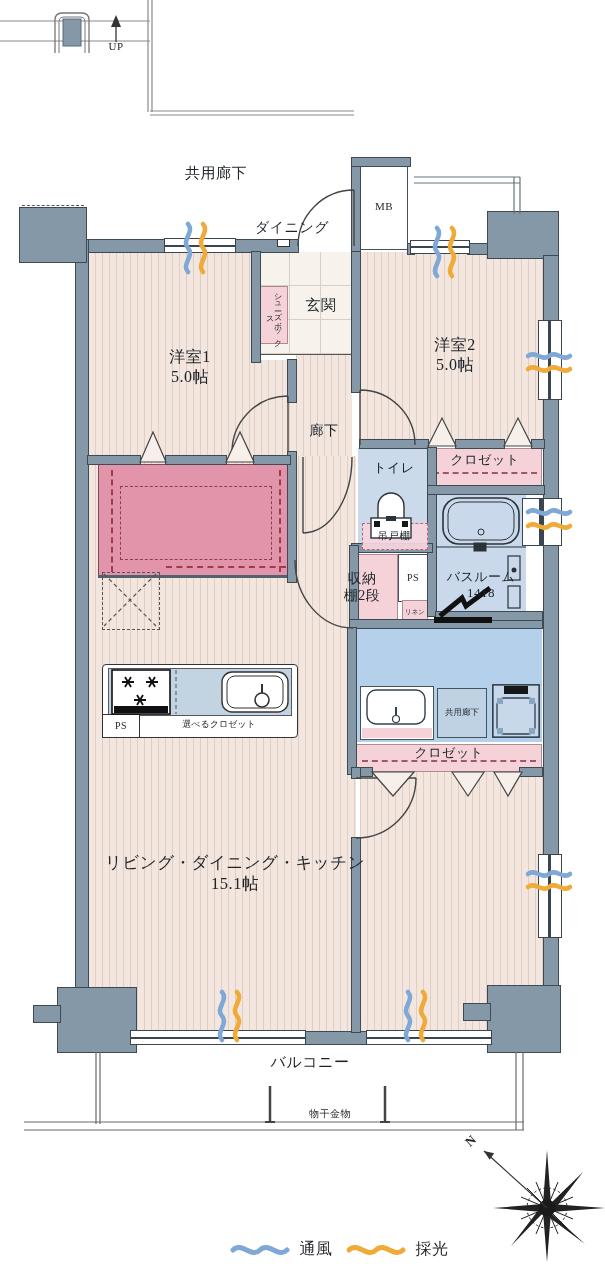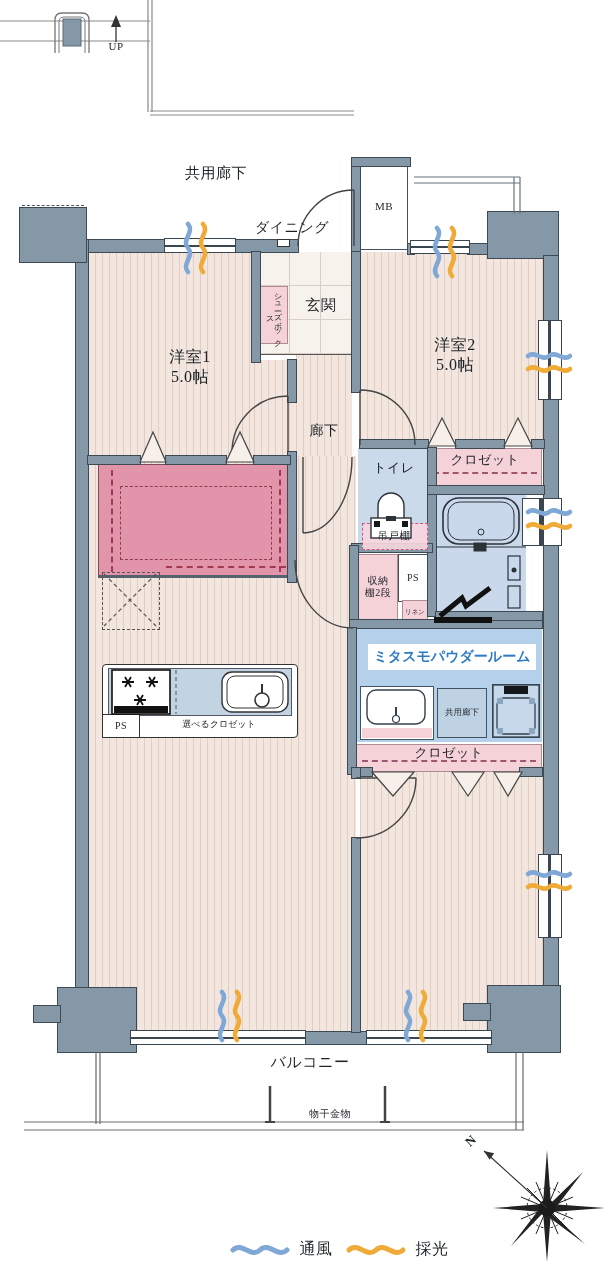--- a/index.html
+++ b/index.html
@@ -321,45 +321,50 @@
     </div>
   <div class="lbl" style="left:364px;top:458px;width:60px;height:20px;font-size:13px;">
       <span>トイレ</span>
     </div>
   <div class="lbl" style="left:428px;top:450px;width:114px;height:20px;font-size:13px;">
       <span>クロゼット</span>
     </div>
   <div class="lbl" style="left:362px;top:523px;width:64px;height:25px;font-size:10.5px;">
       <span>吊戸棚</span>
     </div>
-  <div class="lbl" style="left:358px;top:556px;width:40px;height:62px;font-size:10px;">
+  <div class="lbl" style="left:342px;top:556px;width:40px;height:62px;font-size:14px;">
     <span>収納</span>
     <span>棚2段</span>
   </div>
   <div class="lbl" style="left:398px;top:558px;width:30px;height:40px;font-size:10px;">
       <span>PS</span>
     </div>
   <div class="lbl" style="left:402px;top:602px;width:26px;height:20px;font-size:6.5px;letter-spacing:0;">
       <span>リネン</span>
     </div>
+  <div class="lbl" style="left:438px;top:562px;width:86px;height:46px;font-size:13px;">
+    <span>バスルーム</span>
+    <span>1418</span>
+  </div>
   <div class="lbl" style="left:150px;top:716px;width:138px;height:18px;font-size:9px;letter-spacing:0;">
       <span>選べるクロゼット</span>
     </div>
   <div class="lbl" style="left:102px;top:715px;width:38px;height:22px;font-size:10px;">
       <span>PS</span>
     </div>
-  <div class="lbl" style="left:368px;top:644px;width:168px;height:26px;font-size:14px;font-weight:bold;background:#fff;color:var(--accentBlue);letter-spacing:0;">
-      <span>ミタスモパウダールーム</span>
-    </div>
   <div class="lbl" style="left:439px;top:702px;width:46px;height:20px;font-size:8.5px;letter-spacing:0;">
       <span>共用廊下</span>
     </div>
   <div class="lbl" style="left:356px;top:744px;width:186px;height:18px;font-size:13px;">
       <span>クロゼット</span>
     </div>
+  <div class="lbl" style="left:98px;top:846px;width:274px;height:56px;font-size:16.5px;">
+    <span>リビング・ダイニング・キッチン</span>
+    <span>15.1帖</span>
+  </div>
   <div class="lbl" style="left:264px;top:1050px;width:92px;height:24px;font-size:15px;text-align:center;">
       <span>バルコニー</span>
     </div>
   <div class="lbl" style="left:296px;top:1106px;width:68px;height:16px;font-size:10px;">
       <span>物干金物</span>
     </div>
   <div class="lbl" style="left:290px;top:1236px;width:52px;height:26px;font-size:16px;">
       <span>通風</span>
     </div>
   <div class="lbl" style="left:406px;top:1236px;width:52px;height:26px;font-size:16px;">

